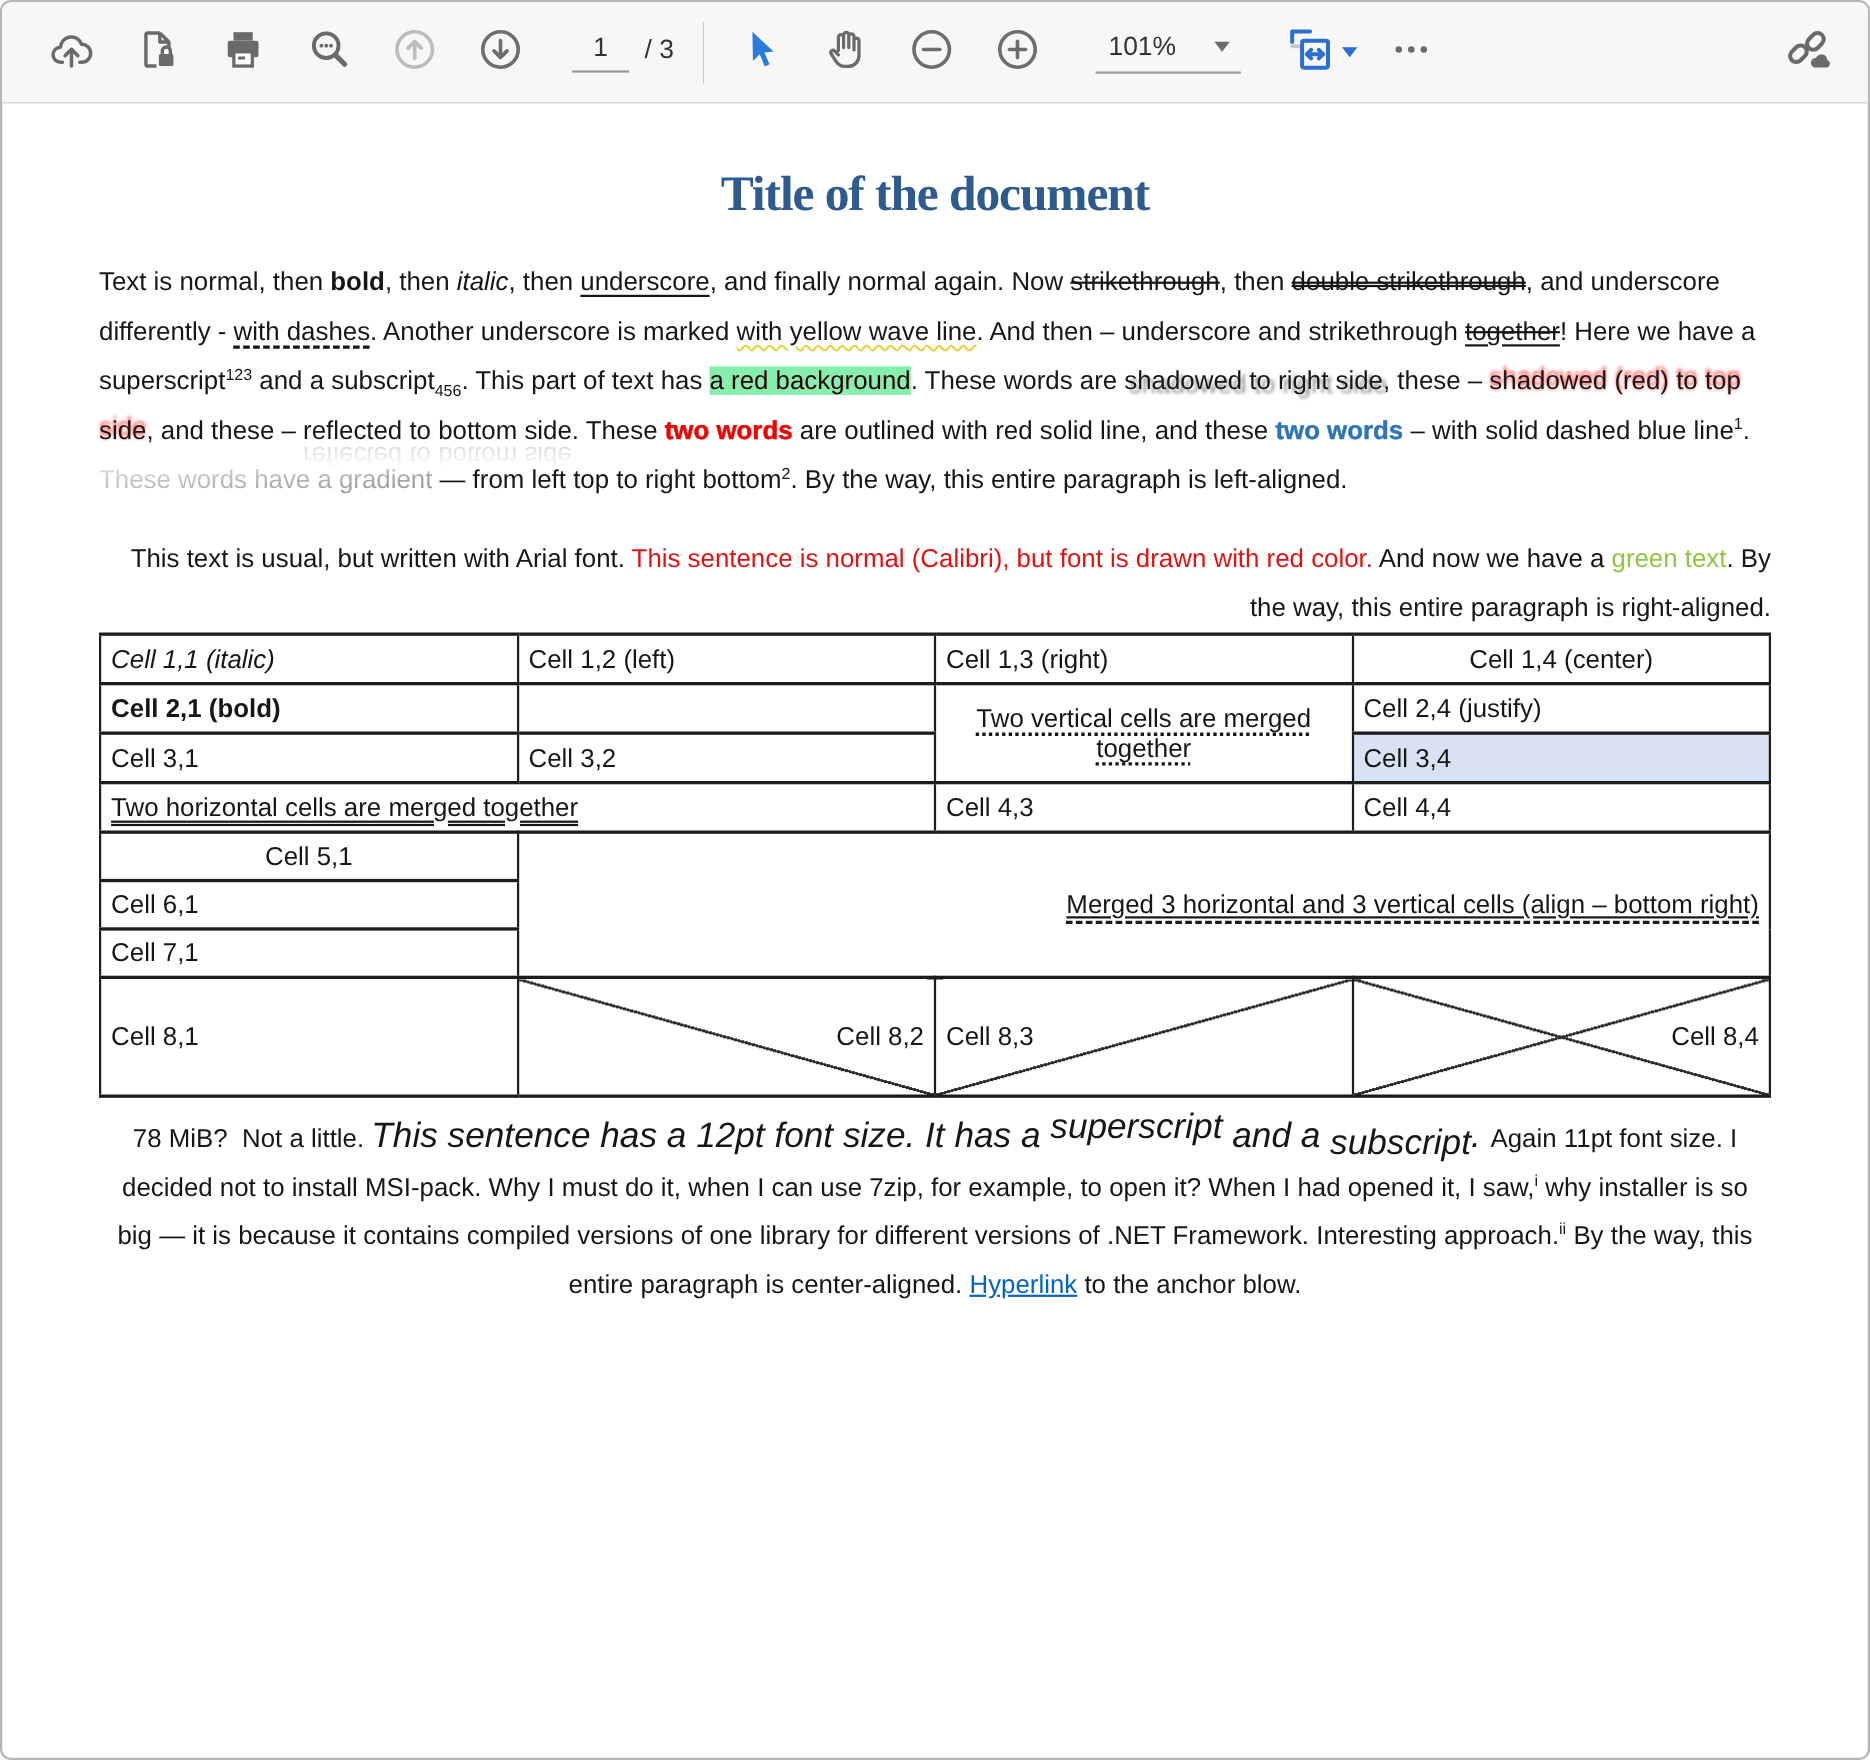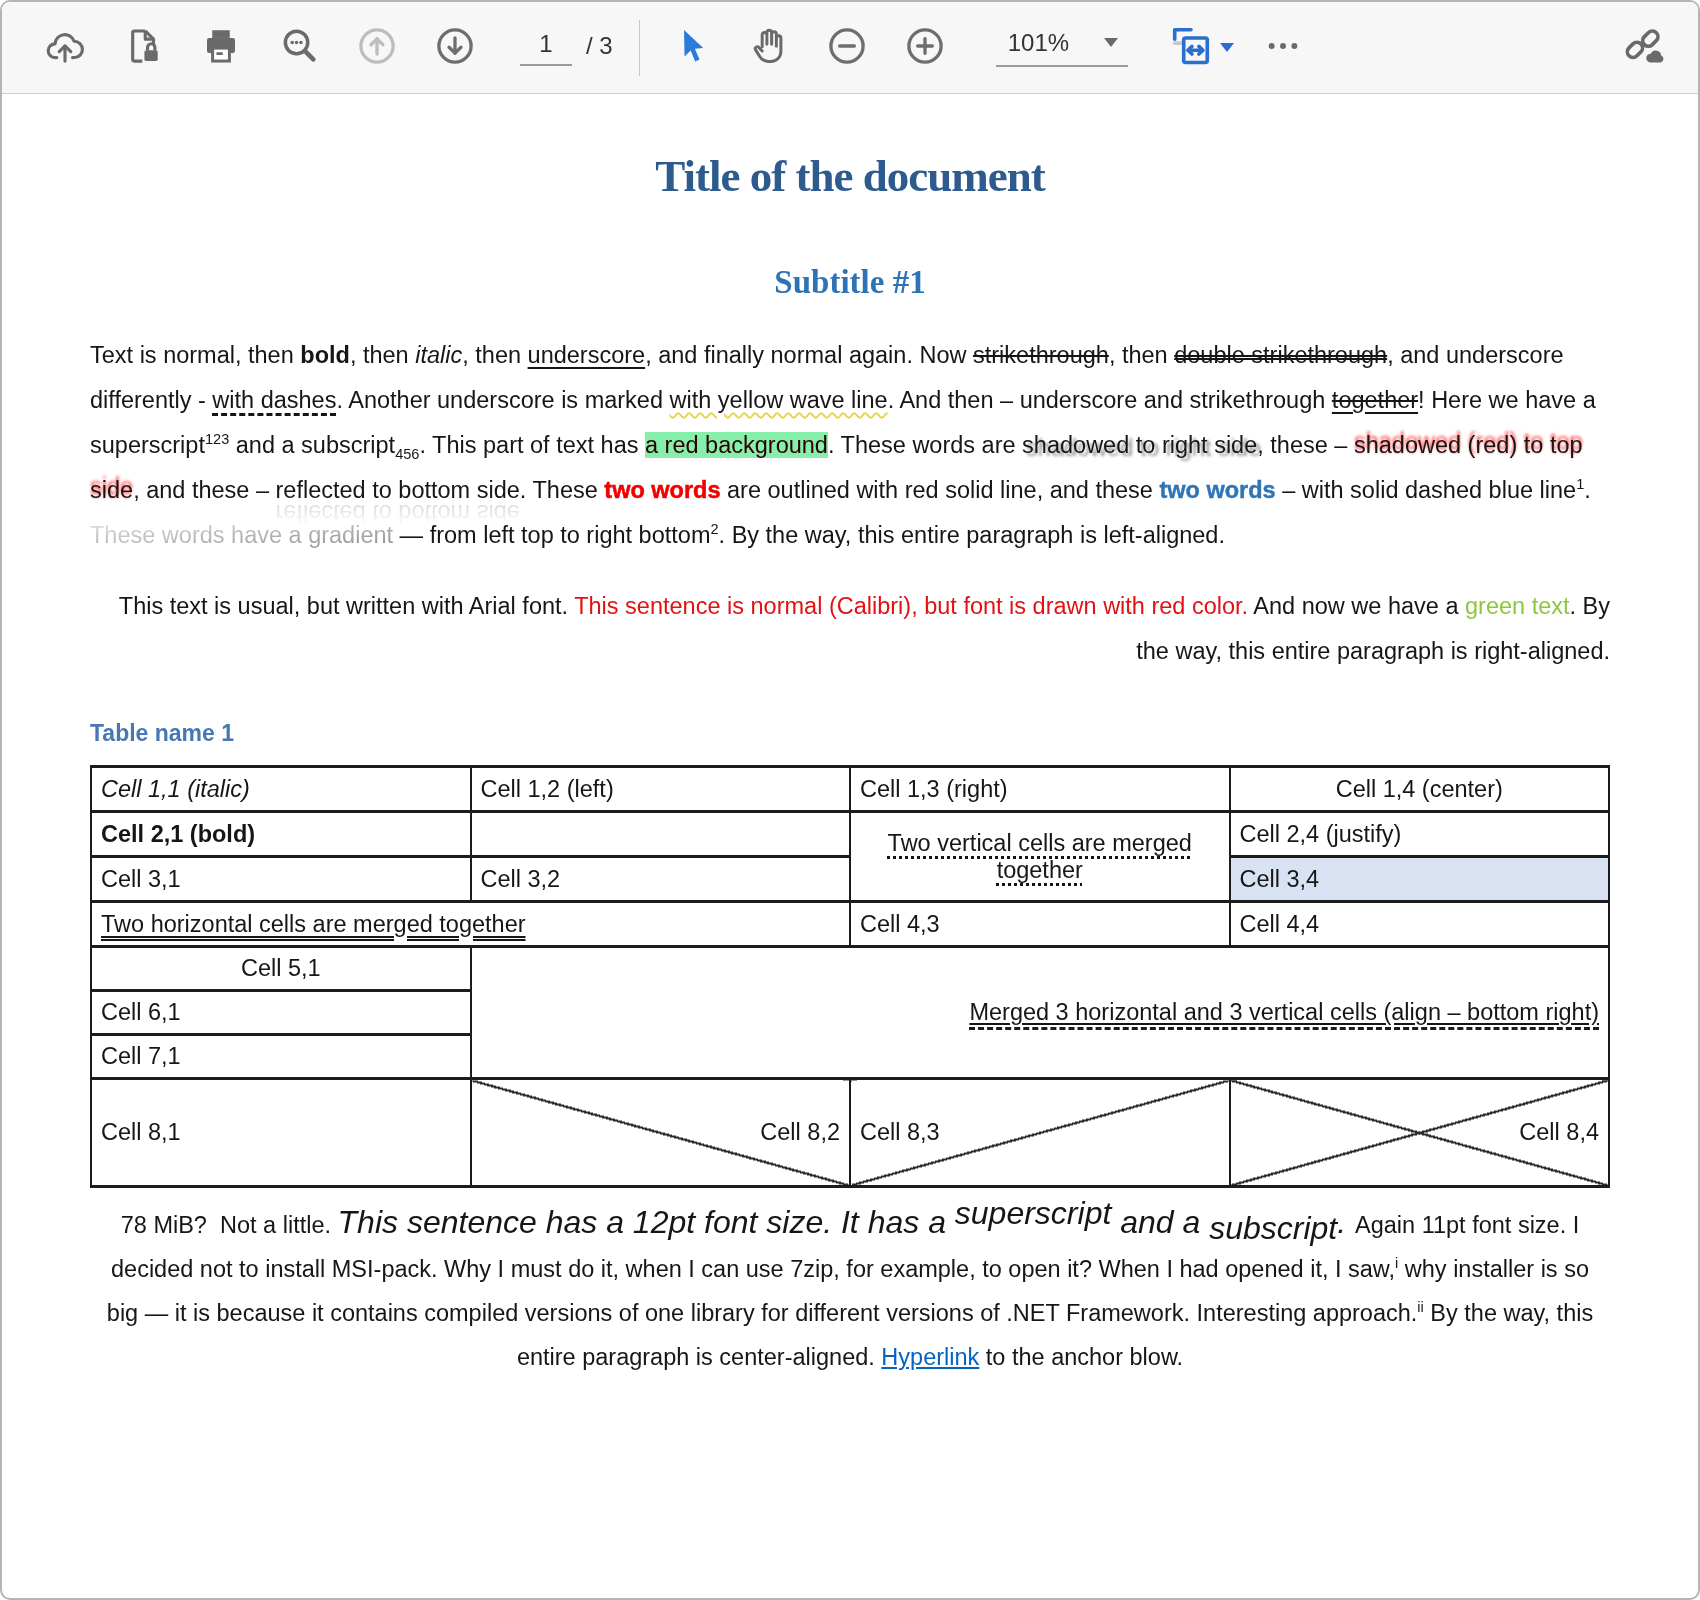--- a/index.html
+++ b/index.html
@@ -188,27 +188,25 @@
               <rect x="2.6" y="11" width="9.6" height="6.4" rx="3.2" transform="rotate(-45 7.4 14.2)"></rect>
               <rect x="11.4" y="4.6" width="9.6" height="6.4" rx="3.2" transform="rotate(-45 16.2 7.8)"></rect>
             </g>
             <path fill="#6a6a6a" d="M16.2 21.4 a2.5 2.5 0 0 1 .3 -5 a3.1 3.1 0 0 1 5.9 1 a2.1 2.1 0 0 1 -.4 4 z"></path>
           </svg></span>
     </div>
   </div>
 
   <div class="doc">
     <h1 class="title">Title of the document</h1>
-    <h2 class="subtitle">Subtitle #1</h2>
 
     <p class="p1"><span>Text is normal, then </span><span class="b">bold</span><span>, then </span><span class="i">italic</span><span>, then </span><span class="u">underscore</span><span>, and finally normal again. Now </span><span class="st">strikethrough</span><span>, then </span><span class="dst">double strikethrough</span><span>, and underscore differently - </span><span class="udash">with dashes</span><span>. Another underscore is marked </span><span class="uwavy">with yellow wave line</span><span>. And then – underscore and strikethrough </span><span class="ust">together</span><span>! Here we have a superscript</span><span class="sup">123</span><span> and a subscript</span><span class="sub">456</span><span>. This part of text has </span><span class="redbg">a red background</span><span>. These words are </span><span class="shr">shadowed to right side</span><span>, these – </span><span class="sht">shadowed (red) to top side</span><span>, and these – </span><span class="rw"><span>reflected to bottom side</span><span class="refl">reflected to bottom side</span></span><span>. These </span><span class="rb">two words</span><span> are outlined with red solid line, and these </span><span class="bb">two words</span><span> – with solid dashed blue line</span><span class="sup">1</span><span>. </span><span class="grad">These words have a gradient</span><span> — from left top to right bottom</span><span class="sup">2</span><span>. By the way, this entire paragraph is left-aligned.</span></p>
 
     <p class="p2"><span>This text is usual, but written with Arial font. </span><span class="red">This sentence is normal (Calibri), but font is drawn with red color. </span><span>And now we have a </span><span class="green">green text</span><span>. By the way, this entire paragraph is right-aligned.</span></p>
 
-    <div class="caption">Table name 1</div>
 
     <table class="doc-table">
       <colgroup>
           <col style="width:25%">
           <col style="width:25%">
           <col style="width:25%">
           <col style="width:25%">
         </colgroup>
       <tbody>
           <tr class="r1">

